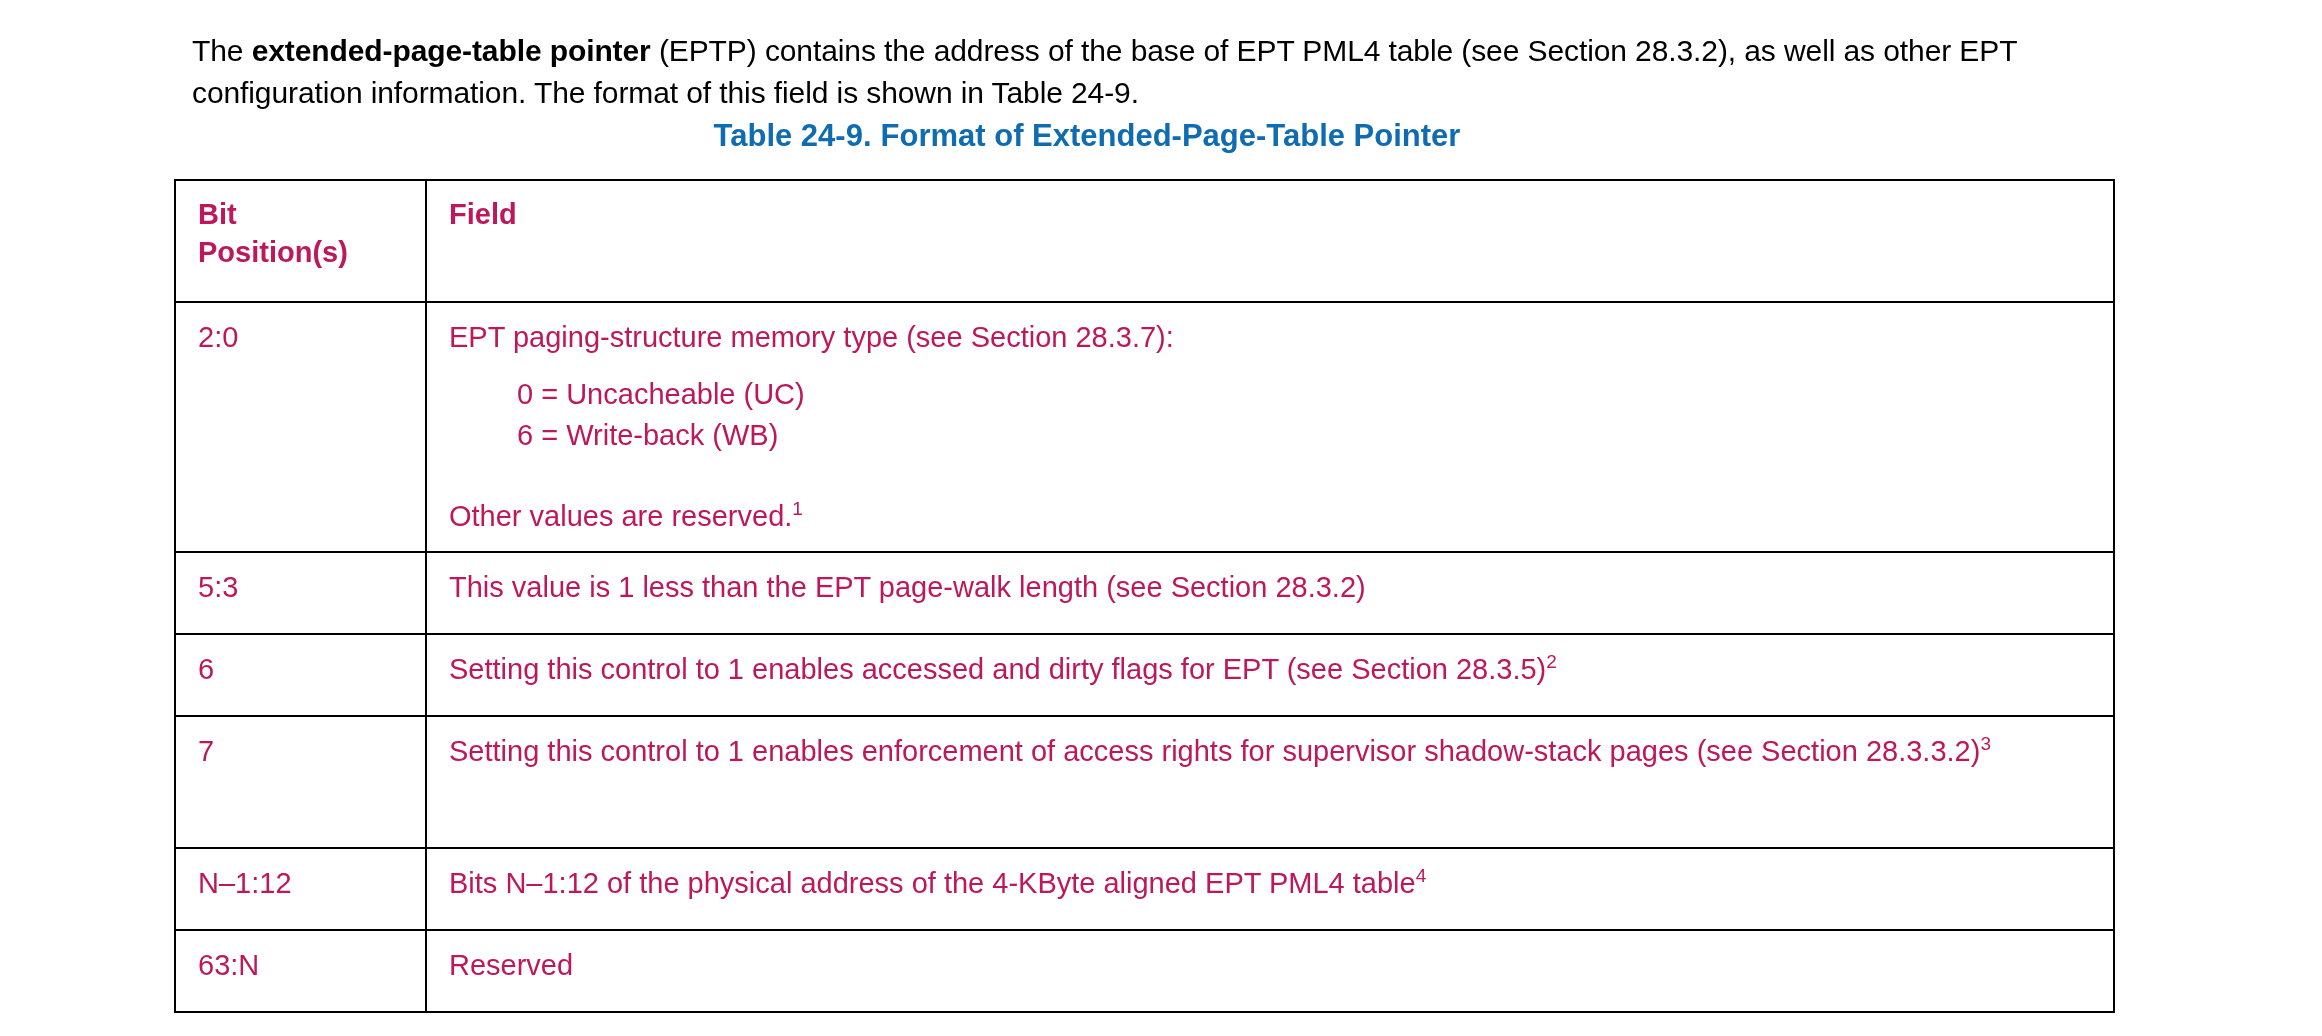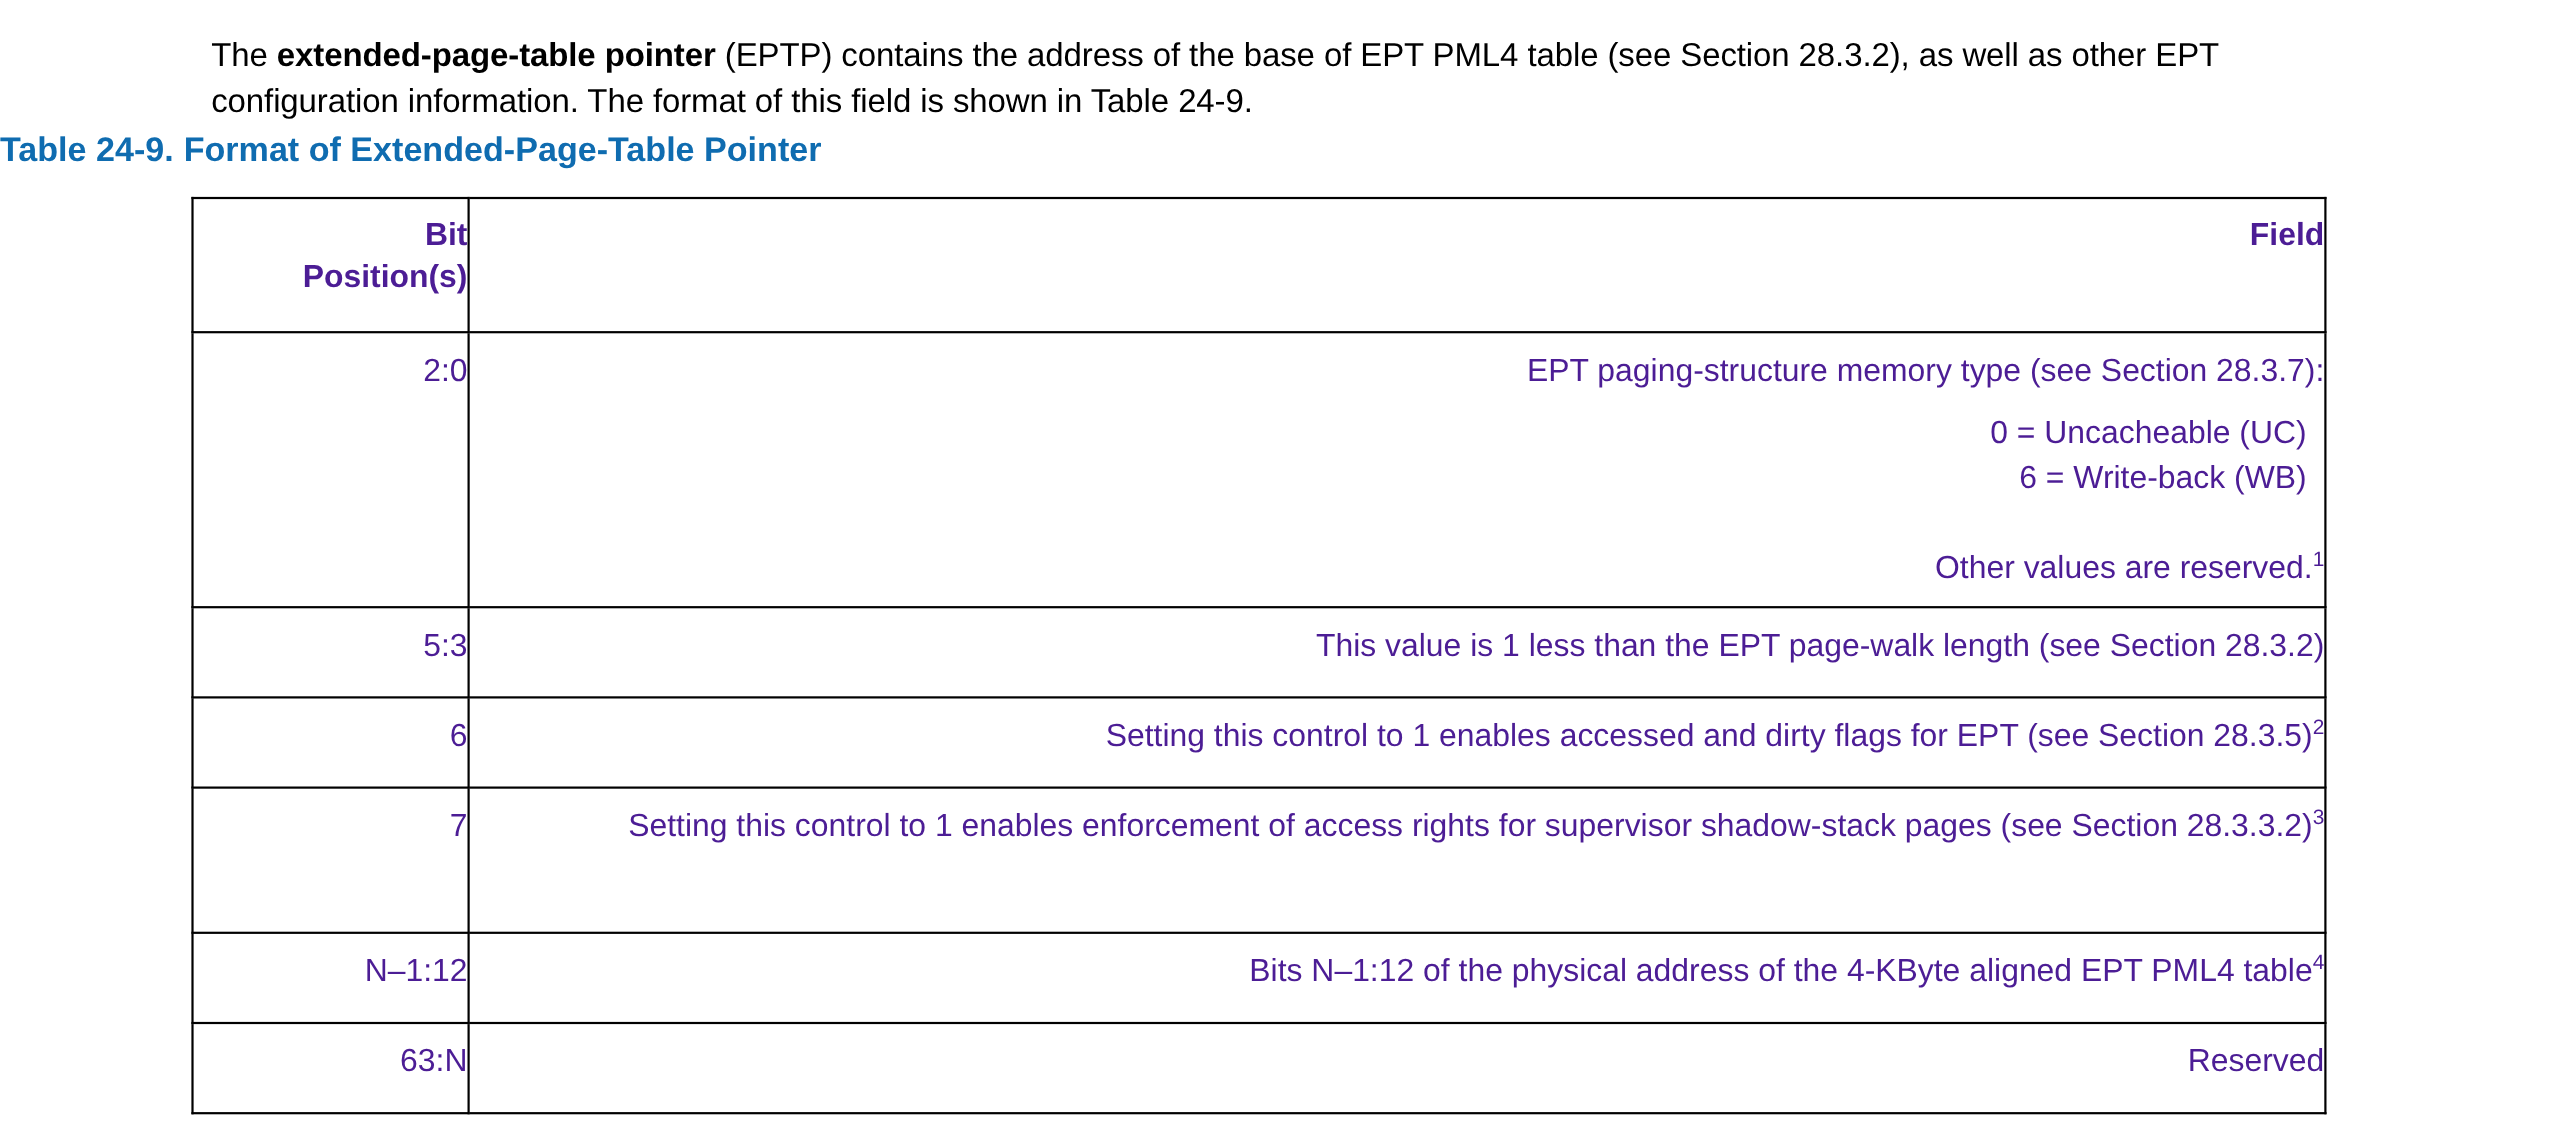--- a/index.html
+++ b/index.html
@@ -36,20 +36,21 @@
     margin-left: 18px;
   }
   .intro b { font-weight: bold; }
 
   
   .table-caption {
     position: absolute;
     left: 0;
     top: 118px;
     width: 2174px;
+    text-align: center;
     font-size: 31px;
     font-weight: bold;
     color: #0f6cb0;
     letter-spacing: 0px;
   }
   .table-caption .cap-gap { display: inline-block; width: 9px; }
 
   
   .tbl-wrap {
     position: absolute;
@@ -62,26 +63,26 @@
     table-layout: fixed;
     width: 1939px;
     border: 2px solid #000000;
   }
   table.eptp col.c-bit  { width: 251px; }
   table.eptp col.c-fld  { width: 1688px; }
 
   table.eptp th, table.eptp td {
     border: 2px solid #000000;
     vertical-align: top;
-    text-align: right;
+    text-align: left;
     font-weight: normal;
     font-size: 29px;
     line-height: 41px;
     padding: 14px 0 14px 22px;
-    color: #4c1d95;
+    color: #be185d;
   }
   table.eptp th {
     font-weight: bold;
     font-size: 29px;
     line-height: 38px;
   }
   th.bit-head { padding-top: 16px; height: 92px; }
   th.fld-head { padding-top: 16px; border-radius: 19px; }
 
   td.bit-cell { padding-left: 22px; }

